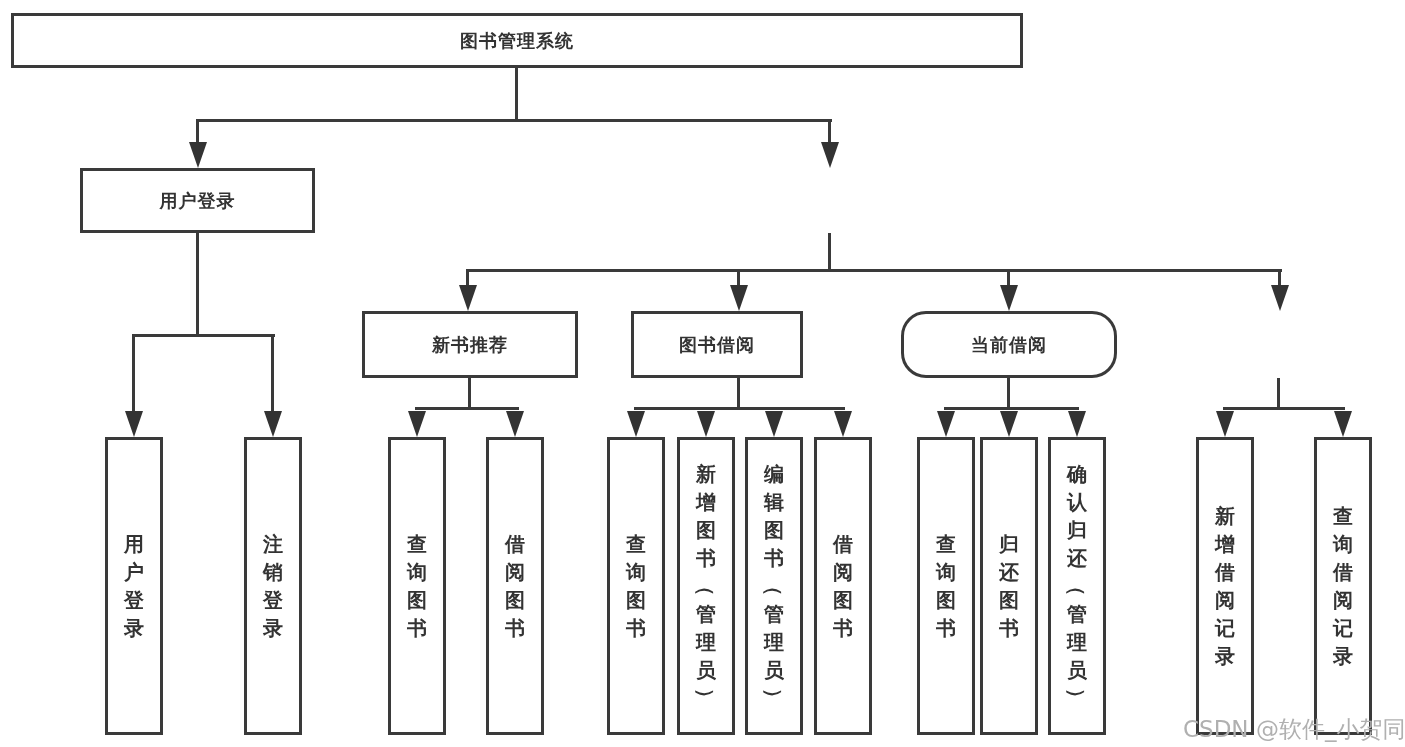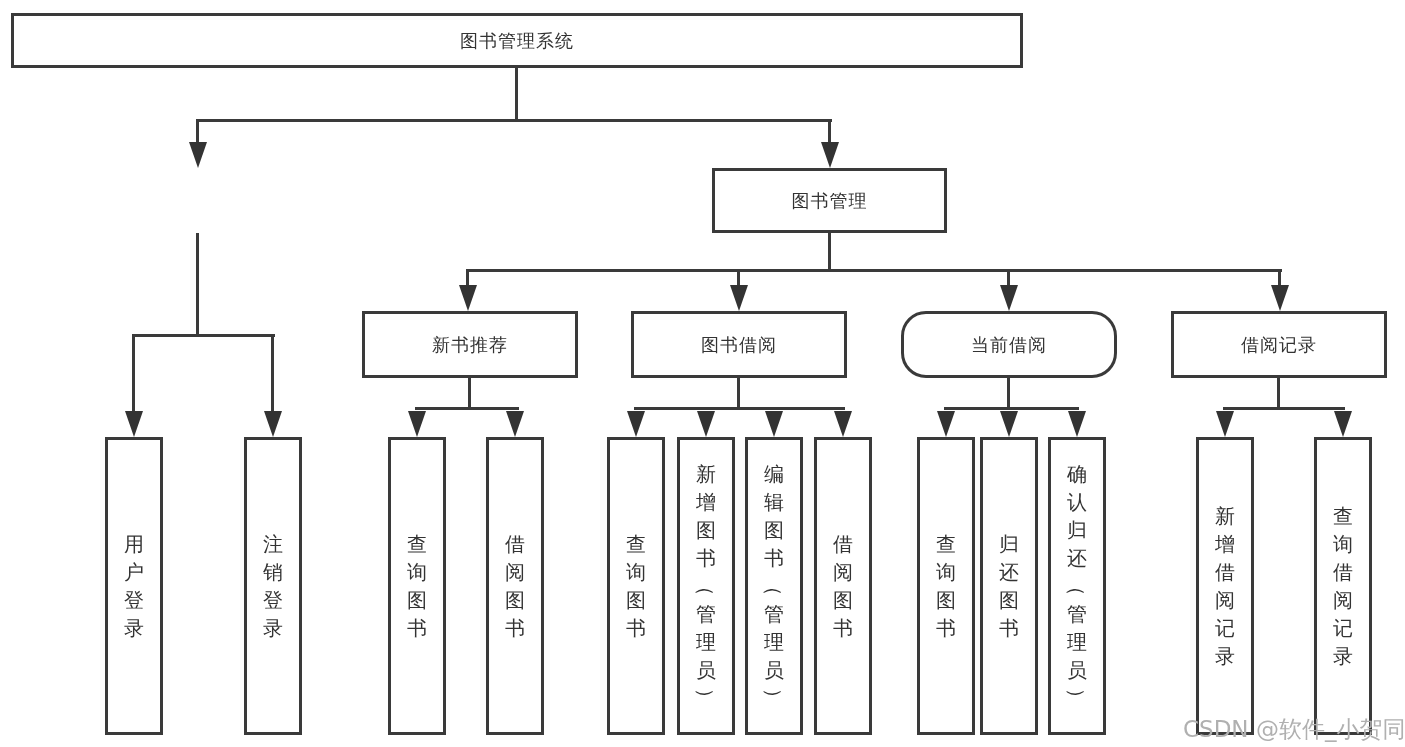--- a/index.html
+++ b/index.html
@@ -12,20 +12,21 @@
   }
   .node{
     position:absolute;
     border:3px solid #3a3a3a;
     background:#ffffff;
     display:flex;
     align-items:center;
     justify-content:center;
     color:#333333;
     box-sizing:border-box;
+    font-weight:bold;
   }
   .node.h{ font-size:18px; letter-spacing:1px; }
   .node.leaf{
     flex-direction:column;
     font-size:20px;
   }
   .leaf .vchar{
     display:block;
     line-height:1;
     margin:4px 0;
@@ -48,26 +49,25 @@
     white-space:nowrap;
   }
 </style>
 </head>
 <body>
 
 <div id="stage">
 
   <div class="node h" style="left:11px;top:13px;width:1012px;height:55px;">图书管理系统</div>
 
-  <div class="node h" style="left:712px;top:168px;width:235px;height:65px;">图书管理</div>
+  <div class="node h" style="left:80px;top:168px;width:235px;height:65px;">用户登录</div>
 
   <div class="node h" style="left:362px;top:311px;width:216px;height:67px;text-align:center;">新书推荐</div>
-  <div class="node h" style="left:631px;top:311px;width:216px;height:67px;">图书借阅</div>
+  <div class="node h" style="left:631px;top:311px;width:172px;height:67px;">图书借阅</div>
   <div class="node h" style="left:901px;top:311px;width:216px;height:67px;border-radius:25px;">当前借阅</div>
-  <div class="node h" style="left:1171px;top:311px;width:216px;height:67px;">借阅记录</div>
 
   <div class="node leaf" style="left:105px;top:437px;width:58px;height:298px;">
       <span class="vchar">用</span>
       <span class="vchar">户</span>
       <span class="vchar">登</span>
       <span class="vchar">录</span>
     </div>
   <div class="node leaf" style="left:244px;top:437px;width:58px;height:298px;">
       <span class="vchar">注</span>
       <span class="vchar">销</span>

